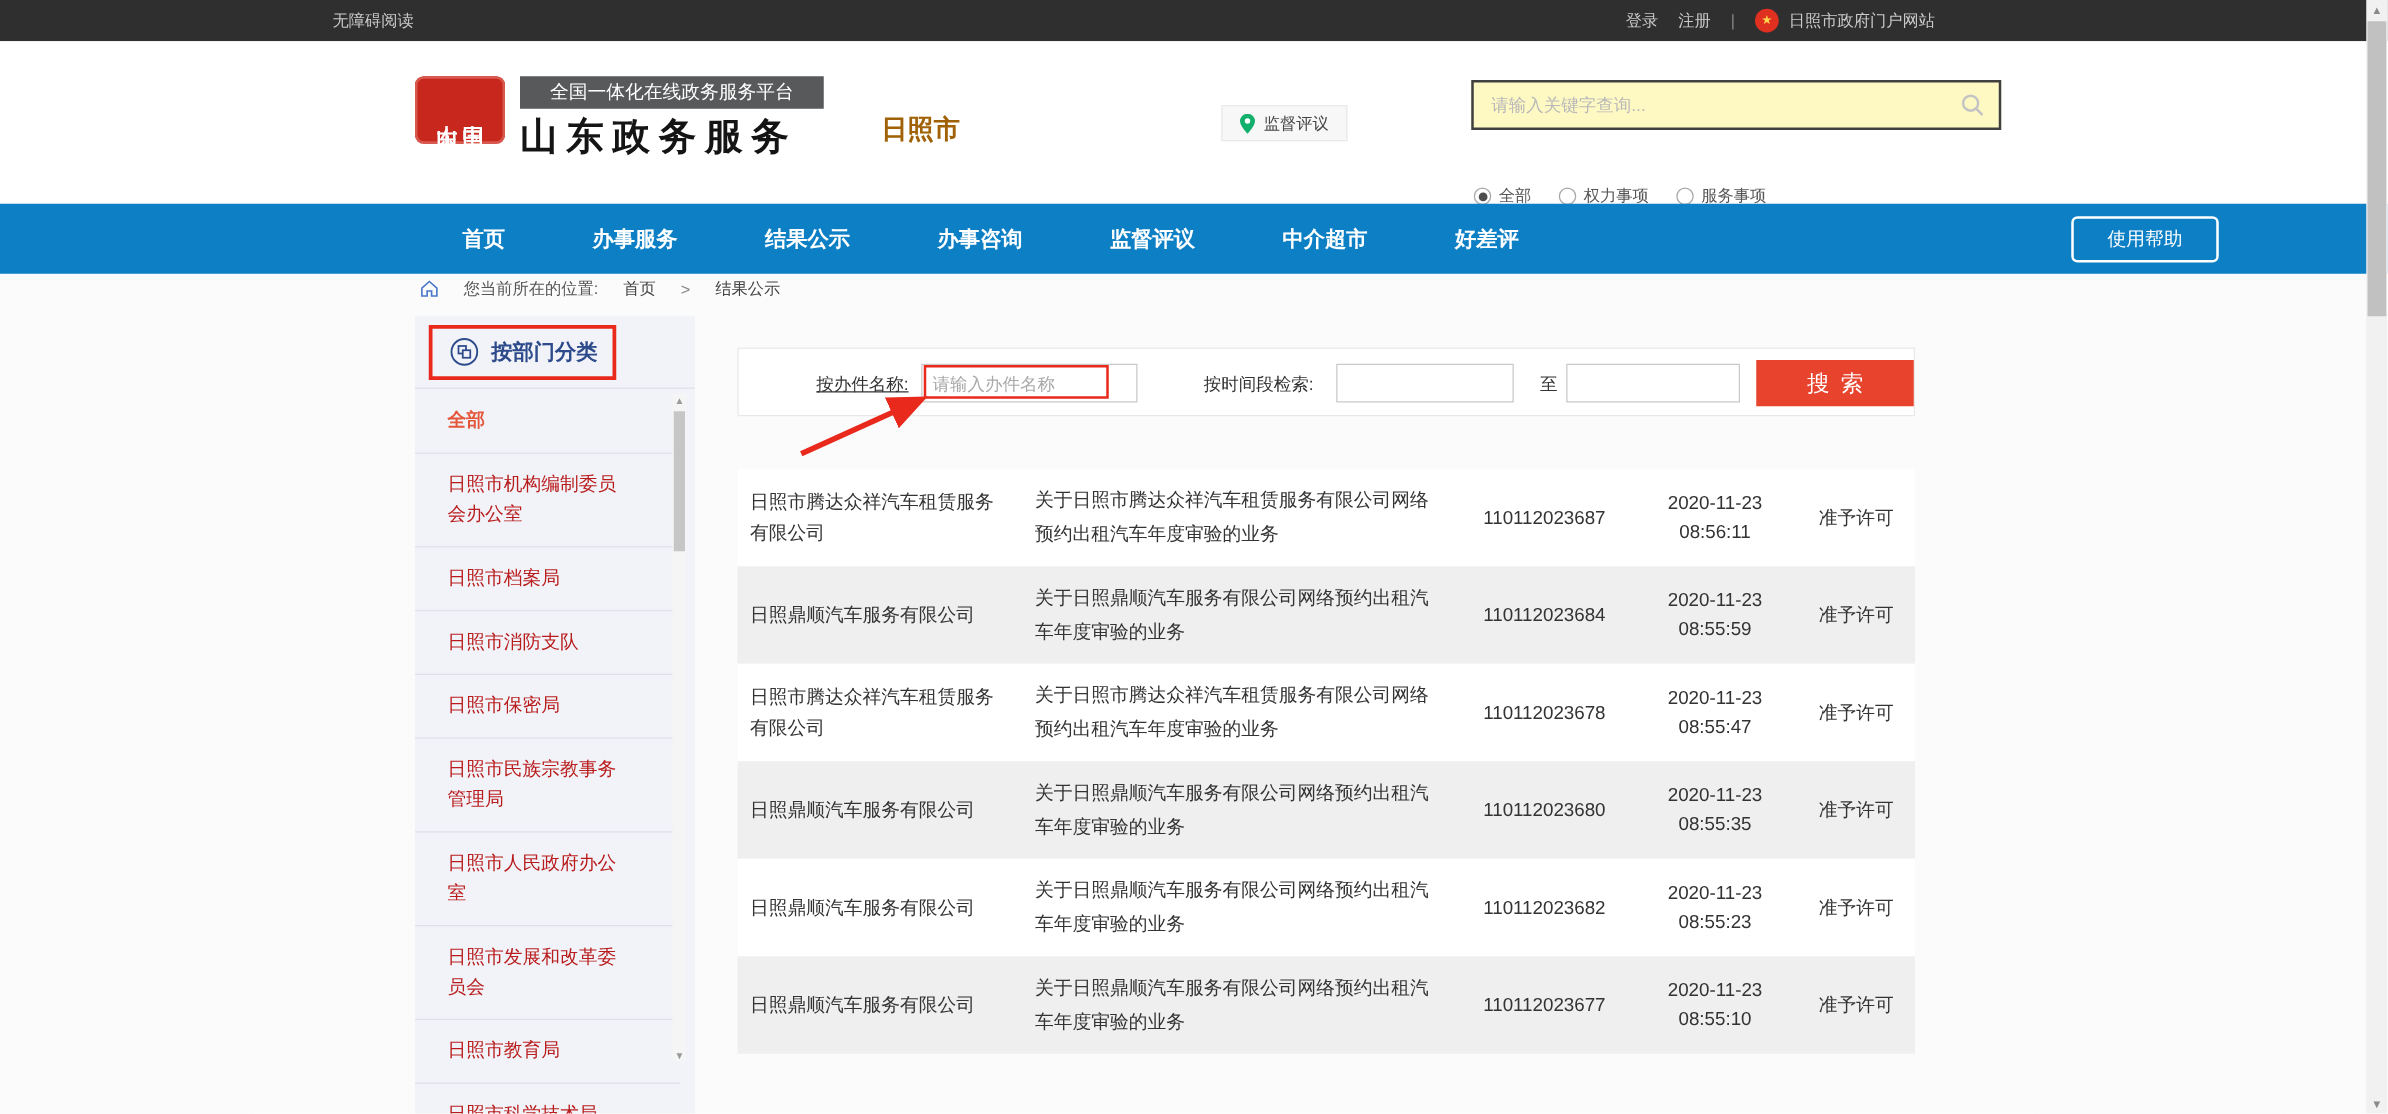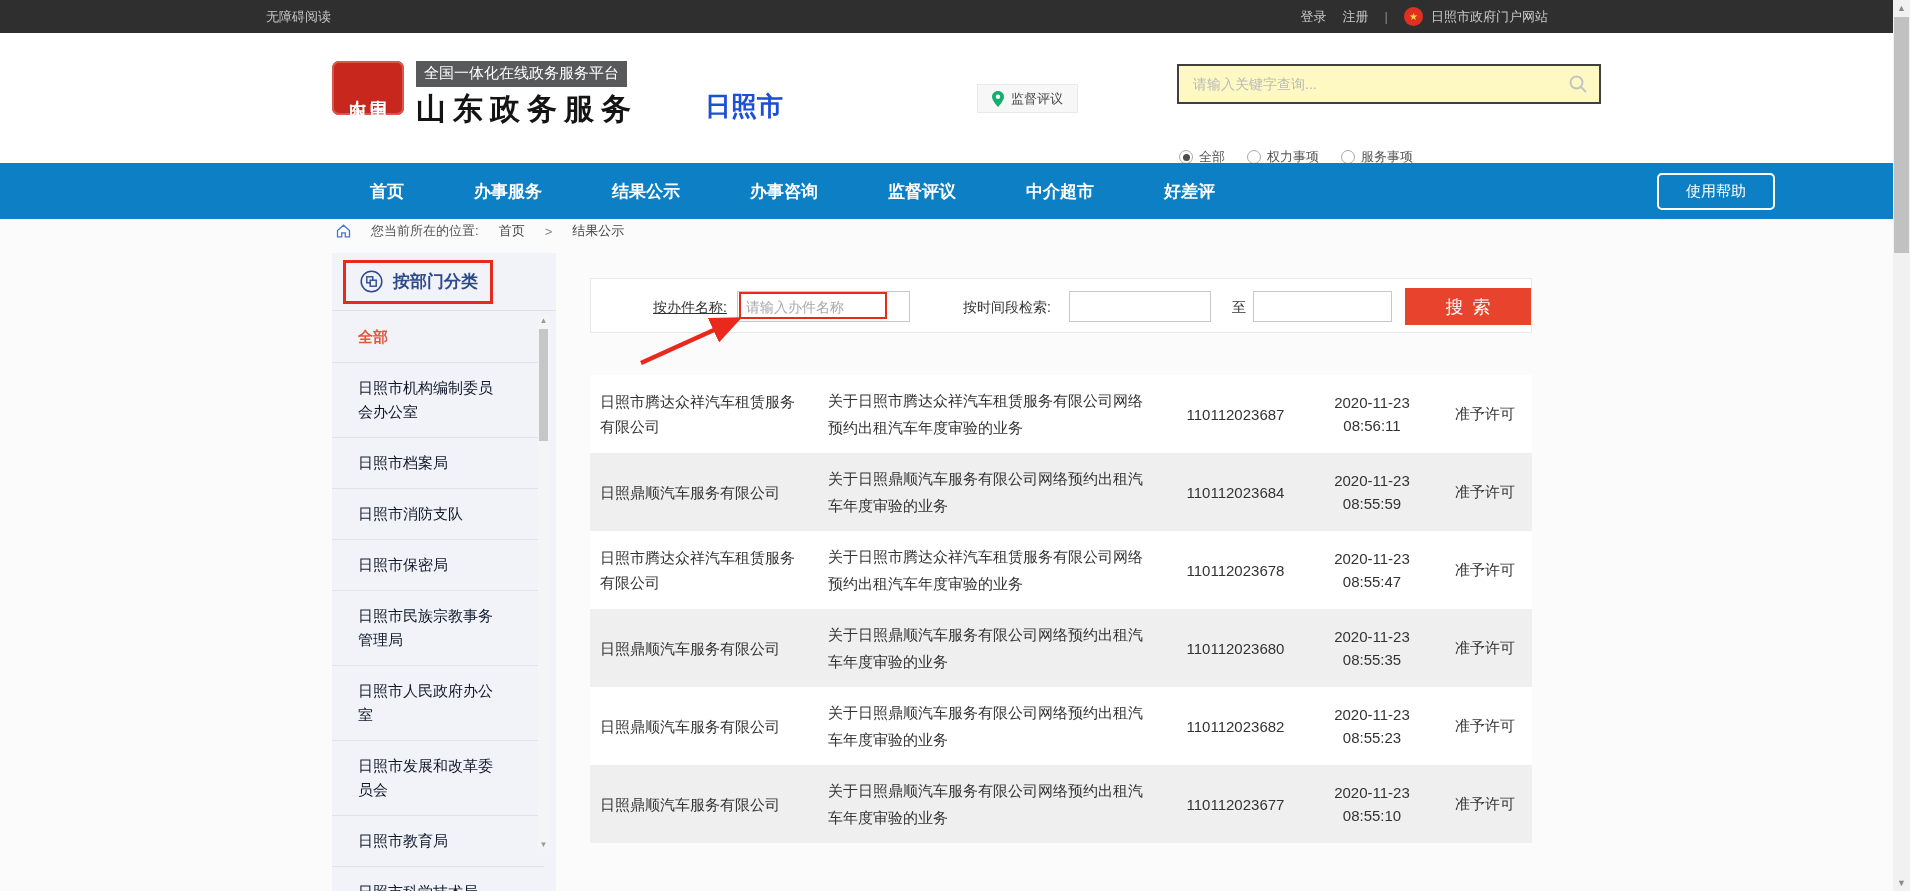--- a/index.html
+++ b/index.html
@@ -16,23 +16,23 @@
   .emblem { width:19px; height:19px; border-radius:50%; background:#e03020; display:inline-flex;
             align-items:center; justify-content:center; color:#ffd64d; font-size:10px; line-height:1; }
   .portal-link { display:flex; align-items:center; gap:8px; }
 
   
   .header { position:absolute; top:33px; left:0; width:1910px; height:130px; background:#fff; }
   .logo-group { position:absolute; left:332px; top:28px; display:flex; gap:12px; }
   .seal { width:72px; height:54px; background:#c7271d; border-radius:7px; display:flex;
           align-items:center; justify-content:center; gap:4px; padding:4px; box-shadow:inset 0 0 0 2px #d9584d; }
   .seal span { color:#fff; font-size:17px; font-weight:bold; writing-mode:vertical-rl; letter-spacing:2px; line-height:1; }
-  .logo-text .badge { display:inline-block; background:#58595b; color:#fff; font-size:15px; padding:3px 8px 4px; }
+  .logo-text .badge { display:inline-block; background:#58595b; color:#fff; font-size:15px; padding:3px 24px 4px; }
   .logo-text .site-title { margin-top:2px; font-size:30px; font-weight:bold; color:#141414; letter-spacing:7px; }
-  .city-name { position:absolute; left:705px; top:56px; font-size:26px; font-weight:bold; color:#1d4ed8; }
+  .city-name { position:absolute; left:705px; top:56px; font-size:21px; font-weight:bold; color:#a16207; }
   .site-switch { position:absolute; left:977px; top:51px; height:29px; padding:0 14px; background:#f7f7f7;
                  border:1px solid #e9e9e9; display:flex; align-items:center; gap:7px; font-size:13px; color:#444; cursor:pointer; }
   .search-box { position:absolute; left:1177px; top:31px; width:424px; height:40px; background:#fef9c3;
                 border:2px solid #404040; display:flex; align-items:center; }
   .search-box input { flex:1; border:none; outline:none; font-size:14px; color:#333; padding:0 14px;
                       background:transparent; font-family:inherit; }
   .search-box input::placeholder { color:#b9b9b9; }
   .search-icon-btn { width:42px; display:flex; align-items:center; justify-content:center; cursor:pointer; }
   .scopes { position:absolute; left:1179px; top:115px; display:flex; gap:22px; font-size:13px; color:#555; }
   .scope { display:flex; align-items:center; gap:6px; cursor:pointer; }
@@ -54,21 +54,21 @@
   .crumb-sep { color:#888; }
 
   
   .sidebar { position:absolute; left:332px; top:253px; width:224px; height:638px; background:#f1f3f8; }
   .sidebar-head { position:relative; height:58px; display:flex; align-items:center; gap:10px;
                   padding-left:28px; color:#2d4a8b; font-size:17px; font-weight:bold;
                   border-bottom:1px solid #dfe1e8; }
   .anno-box-dept { position:absolute; left:11px; top:7px; width:150px; height:44px;
                    border:3px solid #e8291c; pointer-events:none; }
   .sidebar-list { position:absolute; top:59px; left:0; width:212px; bottom:0; }
-  .side-item { padding:13px 44px 13px 26px; font-size:15px; line-height:24px; color:#0f172a;
+  .side-item { padding:13px 44px 13px 26px; font-size:15px; line-height:24px; color:#b91c1c;
                border-bottom:1px solid #e0e2e9; cursor:pointer; }
   .side-item.active { color:#e4573d; font-weight:bold; }
   .side-scroll { position:absolute; left:206px; top:62px; width:11px; height:534px; background:#f5f5f5; }
   .side-scroll .arrow { position:absolute; left:0; width:11px; height:10px; color:#9a9a9a; font-size:8px;
                         display:flex; align-items:center; justify-content:center; }
   .side-scroll .thumb { position:absolute; left:1px; top:14px; width:9px; height:112px; background:#c6c6c6; }
 
   
   .main { position:absolute; left:590px; top:253px; width:942px; }
   .filterbox { position:absolute; left:0; top:25px; width:942px; height:55px;

